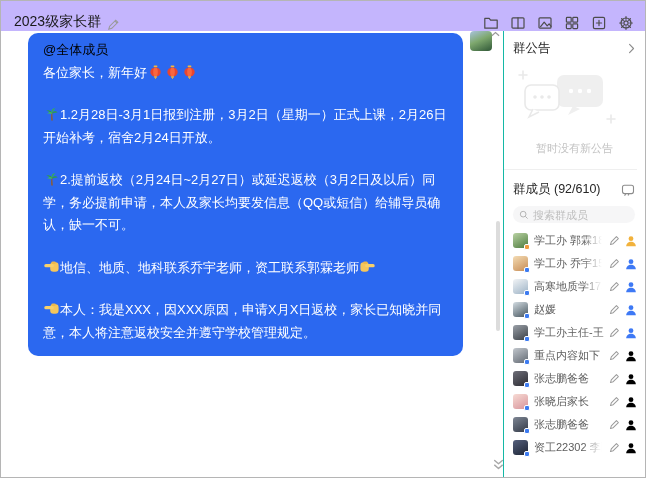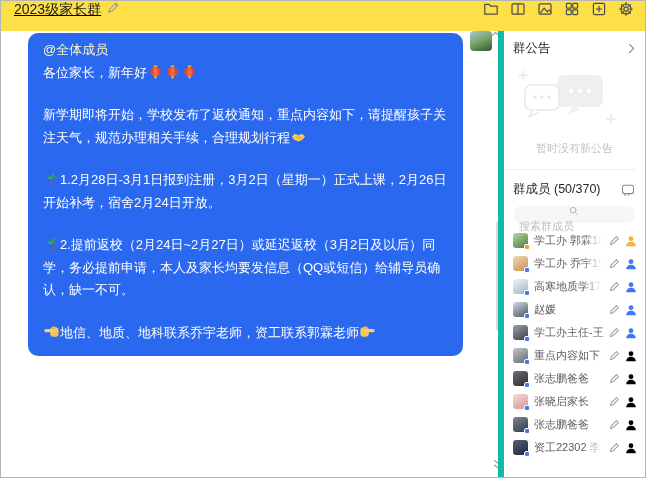--- a/index.html
+++ b/index.html
@@ -1,56 +1,56 @@
 <!DOCTYPE html>
 <html><head>
 <meta charset="utf-8">
 <style>
   html,body{margin:0;padding:0;background:#e9e9e9;}
   .window{width:646px;height:478px;box-sizing:border-box;border:1px solid #b5b5b5;background:#fff;
     font-family:"Liberation Sans","DejaVu Sans",sans-serif;position:relative;overflow:hidden;}
   
-  .titlebar{height:30px;display:flex;align-items:flex-start;padding:0 11px 0 13px;background:#fde047;text-decoration:underline;}
+  .titlebar{height:30px;display:flex;align-items:flex-end;padding:0 11px 0 13px;background:#c4b5fd;}
   .title{font-size:14px;color:#1a1a1a;}
   .edit{margin-left:6px;color:#9a9a9a;display:flex;}
   .edit svg{width:13px;height:13px;fill:none;stroke:currentColor;stroke-width:1.1;}
   .toolbar{margin-left:auto;display:flex;gap:11px;align-items:center;}
   .tb{display:flex;}
   .tb svg{width:16px;height:16px;fill:none;stroke:#4c4c4c;stroke-width:1.2;stroke-linejoin:round;stroke-linecap:round;}
   
   .main{display:flex;height:446px;overflow:hidden;}
   .chat{flex:1;position:relative;background:#fff;min-width:0;}
   .bubble{position:absolute;left:27px;top:2px;width:435px;box-sizing:border-box;background:#2b68f0;
     border-radius:10px;padding:6px 13px 12px 15px;color:#fff;font-size:13px;line-height:22.5px;}
   .bubble p{margin:0 0 20px 0;}
   .bubble p:last-child{margin-bottom:0;}
-  .mention{color:#fef9c3;}
+  .mention{color:#000000;}
   .emj{display:inline-block;width:15px;height:14px;vertical-align:-2px;margin:0 1px;}
   .emj svg{width:100%;height:100%;display:block;}
   .flip{transform:scaleX(-1);}
   .savatar{position:absolute;left:469px;top:0;width:22px;height:20px;border-radius:4px;
     background:linear-gradient(155deg,#a9c3de 0%,#7ea86e 45%,#2f5737 100%);}
   .chev-up{position:absolute;left:490px;top:0;color:#9a9a9a;display:flex;}
   .chev-up svg{width:9px;height:6px;fill:none;stroke:currentColor;stroke-width:1.3;}
   .chat-scrollbar{position:absolute;left:495px;top:190px;width:4px;height:110px;border-radius:2px;background:#dcdcdc;}
   .scroll-bottom{position:absolute;left:492px;top:428px;color:#a8a8a8;display:flex;}
   .scroll-bottom svg{width:11px;height:11px;fill:none;stroke:currentColor;stroke-width:1.3;stroke-linecap:round;stroke-linejoin:round;}
   
-  .sidebar{width:141px;flex:none;border-left:6px solid #14b8a6;position:relative;background:#fff;}
+  .sidebar{width:141px;flex:none;border-left:1px solid #14b8a6;position:relative;background:#fff;}
   .sec-head{display:flex;align-items:center;padding:9px 10px 0 9px;font-size:12.5px;color:#262626;}
   .chev{margin-left:auto;color:#8c8c8c;display:flex;}
   .chev svg{width:7px;height:11px;fill:none;stroke:currentColor;stroke-width:1.3;stroke-linecap:round;stroke-linejoin:round;}
   .illus{margin:6px 0 0 9px;}
   .empty-txt{font-size:11px;color:#c3c3c3;text-align:center;margin-top:0;}
   .divider{height:1px;background:#efefef;margin:13px 8px 0 0;}
   .members-head{padding-top:11px;}
   .mh-icon{margin-left:auto;color:#8c8c8c;display:flex;}
   .mh-icon svg{width:14px;height:14px;fill:none;stroke:currentColor;stroke-width:1.1;stroke-linejoin:round;}
   .search{display:flex;align-items:center;gap:4px;margin:8px 10px 0 9px;height:17px;border-radius:9px;
-    background:#f6f6f7;padding:0 6px;color:#b5b5b5;flex-direction:column;}
+    background:#f6f6f7;padding:0 6px;color:#b5b5b5;}
   .search svg{width:10px;height:10px;fill:none;stroke:#b5b5b5;stroke-width:1.2;flex:none;}
   .search input{border:none;outline:none;background:transparent;font-size:11px;width:100%;color:#666;padding:0;
     font-family:"Liberation Sans","DejaVu Sans",sans-serif;}
   .search input::placeholder{color:#bdbdbd;}
   .mlist{margin-top:6px;}
   .mrow{display:flex;align-items:center;height:23px;padding:0 8px 0 9px;}
   .mav{position:relative;width:15px;height:15px;border-radius:3px;flex:none;margin-right:6px;}
   .mbadge{position:absolute;right:-2px;bottom:-2px;width:6px;height:6px;border-radius:2px;border:1px solid #fff;box-sizing:border-box;display:block;}
   .mname{font-size:11px;color:#5c5c5c;white-space:nowrap;overflow:hidden;flex:1;min-width:0;}
   .fade{-webkit-mask-image:linear-gradient(90deg,#000 70%,transparent 97%);mask-image:linear-gradient(90deg,#000 70%,transparent 97%);}
@@ -128,24 +128,20 @@
                 <ellipse cx="6.5" cy="7" rx="5.2" ry="4.6" fill="#e8452f"></ellipse>
                 <ellipse cx="6.5" cy="7" rx="2.3" ry="4.6" fill="#ff7347" opacity="0.75"></ellipse>
                 <rect x="4.9" y="11.2" width="3.2" height="1.5" rx="0.75" fill="#f5b63e"></rect>
                 <path d="M6.5 12.7v1.1" stroke="#f5b63e" stroke-width="1"></path>
               </svg></span><span class="emj"><svg viewBox="0 0 13 14">
                 <rect x="4.6" y="0.4" width="3.8" height="1.8" rx="0.9" fill="#f5b63e"></rect>
                 <ellipse cx="6.5" cy="7" rx="5.2" ry="4.6" fill="#e8452f"></ellipse>
                 <ellipse cx="6.5" cy="7" rx="2.3" ry="4.6" fill="#ff7347" opacity="0.75"></ellipse>
                 <rect x="4.9" y="11.2" width="3.2" height="1.5" rx="0.75" fill="#f5b63e"></rect>
                 <path d="M6.5 12.7v1.1" stroke="#f5b63e" stroke-width="1"></path>
-              </svg></span></p>
-          <p>新学期即将开始，学校发布了返校通知，重点内容如下，请提醒孩子关注天气，规范办理相关手续，合理规划行程<span class="emj"><svg viewBox="0 0 16 11">
-                <path d="M1 4.6L4 2l4 1.5L11.5 2 15 4.6l-3 4.2-4.3 1.4L3 8.2z" fill="#f6c65b"></path>
-                <path d="M5.5 5.4l2.5 2M8.1 4.7l2.5 2" stroke="#d99a2b" stroke-width="0.9" fill="none" stroke-linecap="round"></path>
               </svg></span></p>
           <p><span class="emj"><svg viewBox="0 0 14 14">
                 <path d="M6.9 5c-.3 3-.5 6-.2 8.4h1.7C8 10.4 8 7.2 7.7 5z" fill="#8a5d3b"></path>
                 <path d="M7.4 5.2C5.8 3 3.4 2.6 1.6 3.8c2 .3 3.4 1 4.6 2.2z" fill="#2f9e44"></path>
                 <path d="M7.2 5C6.8 2.6 8.6 1 11 1.2 9.6 2.2 8.4 3.4 8 5z" fill="#37b24d"></path>
                 <path d="M7.6 5.4c1.8-1.6 4.2-1.4 5.6.2-1.9-.2-3.6.2-5 1z" fill="#2f9e44"></path>
                 <path d="M7.4 5.6C5.6 4.8 3.8 5.2 2.6 6.8c1.7-.5 3.3-.4 4.6.2z" fill="#40c057"></path>
               </svg></span>1.2月28日-3月1日报到注册，3月2日（星期一）正式上课，2月26日开始补考，宿舍2月24日开放。</p>
           <p><span class="emj"><svg viewBox="0 0 14 14">
                 <path d="M6.9 5c-.3 3-.5 6-.2 8.4h1.7C8 10.4 8 7.2 7.7 5z" fill="#8a5d3b"></path>
@@ -156,20 +152,25 @@
               </svg></span>2.提前返校（2月24日~2月27日）或延迟返校（3月2日及以后）同学，务必提前申请，本人及家长均要发信息（QQ或短信）给辅导员确认，缺一不可。</p>
           <p><span class="emj"><svg viewBox="0 0 15 11">
                 <rect x="6.2" y="0.8" width="8.4" height="9.4" rx="3.2" fill="#f6c65b"></rect>
                 <rect x="0.3" y="2.6" width="9.5" height="3.1" rx="1.55" fill="#f8d06b"></rect>
                 <rect x="7.4" y="0" width="4.4" height="2.6" rx="1.3" fill="#eeb84a"></rect>
               </svg></span>地信、地质、地科联系乔宇老师，资工联系郭霖老师<span class="emj"><svg class="flip" viewBox="0 0 15 11">
                 <rect x="6.2" y="0.8" width="8.4" height="9.4" rx="3.2" fill="#f6c65b"></rect>
                 <rect x="0.3" y="2.6" width="9.5" height="3.1" rx="1.55" fill="#f8d06b"></rect>
                 <rect x="7.4" y="0" width="4.4" height="2.6" rx="1.3" fill="#eeb84a"></rect>
               </svg></span></p>
+          <p><span class="emj"><svg viewBox="0 0 15 11">
+                <rect x="6.2" y="0.8" width="8.4" height="9.4" rx="3.2" fill="#f6c65b"></rect>
+                <rect x="0.3" y="2.6" width="9.5" height="3.1" rx="1.55" fill="#f8d06b"></rect>
+                <rect x="7.4" y="0" width="4.4" height="2.6" rx="1.3" fill="#eeb84a"></rect>
+              </svg></span>本人：我是XXX，因XXX原因，申请X月X日返校，家长已知晓并同意，本人将注意返校安全并遵守学校管理规定。</p>
         </div>
       <div class="savatar"></div>
       <span class="chev-up">
         <svg viewBox="0 0 10 6">
             <path d="M1 5l4-3.6L9 5"></path>
           </svg>
       </span>
       <div class="chat-scrollbar"></div>
       <span class="scroll-bottom">
         <svg viewBox="0 0 10 10">
@@ -203,21 +204,21 @@
             <circle cx="29" cy="34" r="1.8" fill="#e9e9e9"></circle>
             <circle cx="36" cy="34" r="1.8" fill="#e9e9e9"></circle>
           <path d="M98 52v8M94 56h8" stroke="#e9e9e9" stroke-width="1.6" stroke-linecap="round" fill="none"></path>
         </svg>
       </div>
       <div class="empty-txt">暂时没有新公告</div>
 
       <div class="divider"></div>
 
       <div class="sec-head members-head">
-        <span>群成员 (50/370)</span>
+        <span>群成员 (92/610)</span>
         <span class="mh-icon">
           <svg viewBox="0 0 14 14">
               <rect x="1.5" y="2.2" width="11" height="8.4" rx="2"></rect>
               <path d="M4.8 10.6l-1.2 2.1M8 10.6l-0.9 1.8"></path>
             </svg>
         </span>
       </div>
 
       <div class="search">
         <svg viewBox="0 0 12 12">

